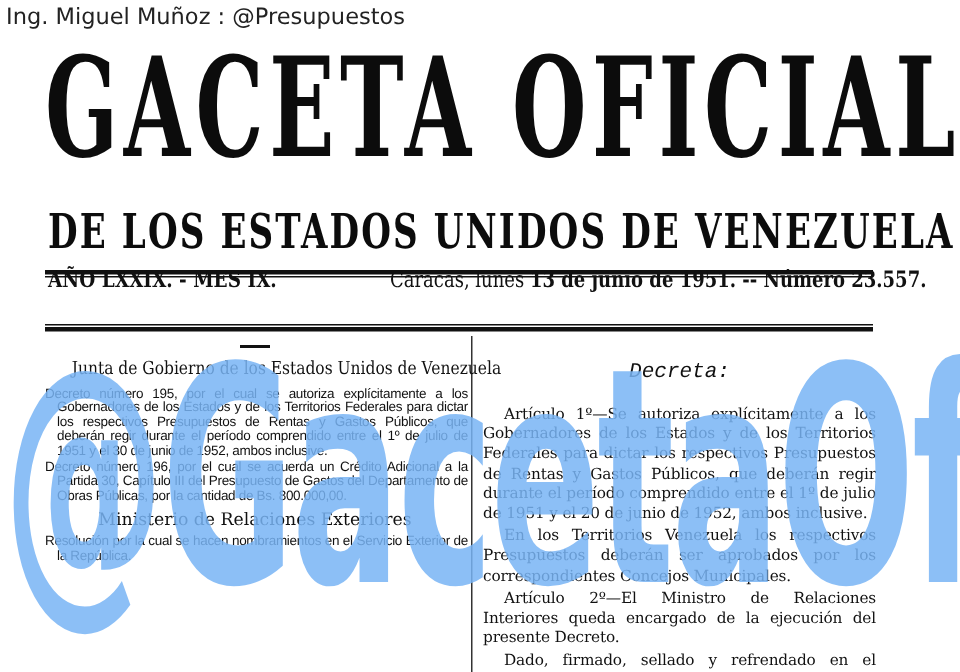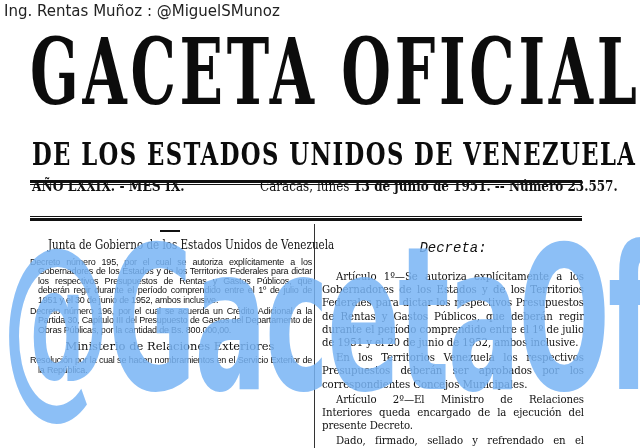--- a/index.html
+++ b/index.html
@@ -79,21 +79,21 @@
   .decreta { text-align: center; font-style: italic; font-size: 14px; margin-top: 14px; margin-bottom: 14px; font-family: Liberation Mono, monospace; }
   .para {
     font-size: 10.2px; line-height: 13.2px; text-align: justify; text-indent: 14px;
     letter-spacing: -0.1px;
   }
   .para + .para { margin-top: 2px; }
 </style>
 </head>
 <body>
 
-<div class="credit">Ing. Rentas Muñoz : @MiguelSMunoz</div>
+<div class="credit">Ing. Miguel Muñoz : @Presupuestos</div>
 
 <div class="masthead-title">GACETA OFICIAL</div>
 <div class="masthead-sub">DE LOS ESTADOS UNIDOS DE VENEZUELA</div>
 
 <div class="rule r1"></div>
 <div class="rule r1b"></div>
 
 <div class="issue-line">
   <span class="left">AÑO LXXIX. - MES IX.</span>
   <span class="right"><span>Caracas, lunes</span> <b>13 de junio de 1951. -- Número 23.557.</b></span>

